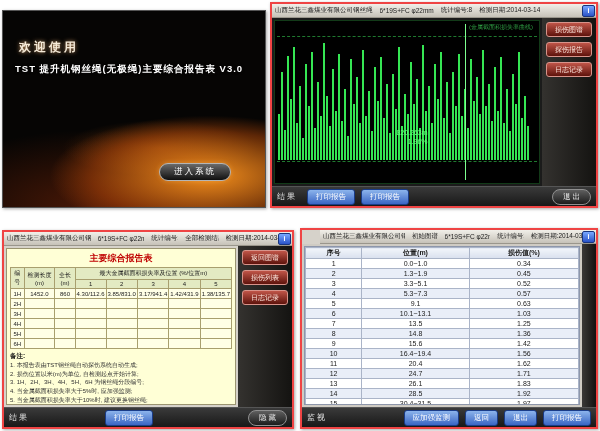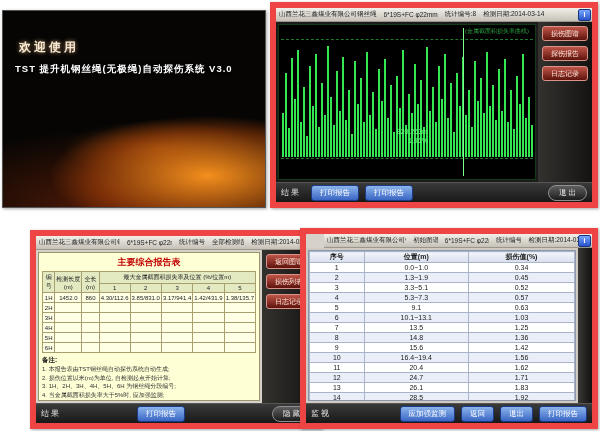--- a/index.html
+++ b/index.html
@@ -1,18 +1,18 @@
 <!DOCTYPE html>
 <html><head>
 <meta charset="utf-8">
 <style>
   html,body{margin:0;padding:0;}
   body{width:600px;height:431px;position:relative;background:#ffffff;
        font-family:"Liberation Sans","DejaVu Sans",sans-serif;overflow:hidden;}
-  .panel{position:absolute;box-sizing:border-box;border:6px solid #ef4444;
+  .panel{position:absolute;box-sizing:border-box;border:2px solid #ef4444;
          box-shadow:1px 1px 3px rgba(0,0,0,.35);background:#d6d2ca;}
 
   
   #panel-splash{left:2px;top:10px;width:264px;height:198px;border:1px solid #555;
     background:
       radial-gradient(ellipse 210px 80px at 78% 84%, rgba(255,150,30,.95), rgba(200,80,10,.45) 55%, rgba(0,0,0,0) 75%),
       radial-gradient(ellipse 260px 110px at 35% 100%, rgba(130,40,8,.55), rgba(0,0,0,0) 70%),
       radial-gradient(ellipse 140px 40px at 60% 70%, rgba(255,120,20,.35), rgba(0,0,0,0) 70%),
       #060504;}
   .splash-welcome{position:absolute;left:16px;top:28px;color:#f5ead8;font-size:12px;
@@ -55,21 +55,21 @@
   .dashline{position:absolute;left:2px;right:2px;border-top:1px dashed #1f7a2f;}
   .dash-top{top:9%;} .dash-bottom{bottom:13%;}
   .bars{position:absolute;left:3px;right:3px;top:10%;bottom:14%;
       display:flex;align-items:flex-end;gap:1px;}
   .wbar{width:2px;background:#35e653;flex:0 0 auto;}
   .cursorline{position:absolute;top:2%;bottom:2%;left:72%;width:1px;background:#7dff8f;cursor:ew-resize;}
   .cursor-label{position:absolute;left:46%;top:66%;color:#66ff7d;font-size:7px;line-height:1.3;text-align:right;}
   .chart-caption{position:absolute;right:6px;top:2px;color:#2f9e43;font-size:6px;}
 
   
-  #panel-report{left:2px;top:230px;width:292px;height:199px;margin-left:28px;}
+  #panel-report{left:2px;top:230px;width:292px;height:199px;}
   .report-body{position:absolute;top:14px;bottom:20px;left:0;right:0;display:flex;}
   .report-main{flex:1;background:#ffffd6;margin:2px;border:1px solid #9a9470;
       padding:2px 3px;overflow:hidden;}
   .report-title{text-align:center;color:#c00000;font-weight:bold;font-size:9px;margin:1px 0 2px;}
   table{border-collapse:collapse;width:100%;}
   #report-table th,#report-table td{border:1px solid #a89f6e;font-size:6px;
       padding:1px 1px;text-align:center;color:#222;}
   #report-table th{background:#e3eac2;font-weight:normal;}
   #report-table td{height:7px;background:#ffffe6;}
   .notes-label{font-size:6.5px;font-weight:bold;margin-top:3px;color:#111;}
@@ -85,21 +85,22 @@
       padding:0 2px;height:9px;text-align:center;color:#1a1a1a;}
   #damage-table th{background:linear-gradient(#f2f5fa,#d9e0ee);font-weight:bold;}
   #damage-table tr:nth-child(even) td{background:#e9eef8;}
   .dstrip{width:14px;background:linear-gradient(90deg,#3a3836,#121110);}
 </style>
 </head>
 <body>
 
 <div class="panel" id="panel-splash">
   <div class="splash-welcome">欢迎使用</div>
-  <div class="splash-title">TST 提升机钢丝绳(无极绳)自动探伤系统 V3.0</div>
+  <div class="splash-title">TST 提升机钢丝绳(无极绳)主要综合报告表 V3.0</div>
+  <button class="enter-btn">进入系统</button>
 </div>
 
 <div class="panel" id="panel-wave">
   <div class="titlebar">
     <span class="seg">山西兰花三鑫煤业有限公司钢丝绳</span>
     <span class="seg">6*19S+FC  φ22mm</span>
     <span class="seg">统计编号:8</span>
     <span class="seg">检测日期:2014-03-14</span>
     <div class="corner-icon">i</div>
   </div>

